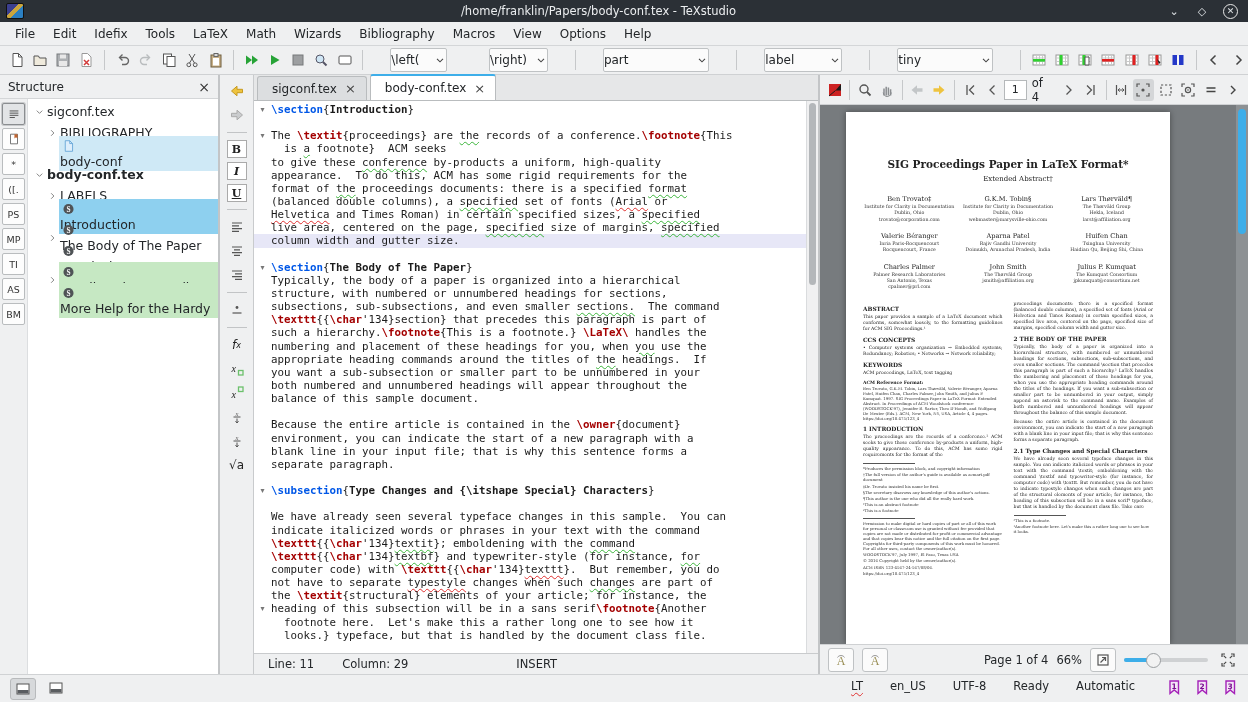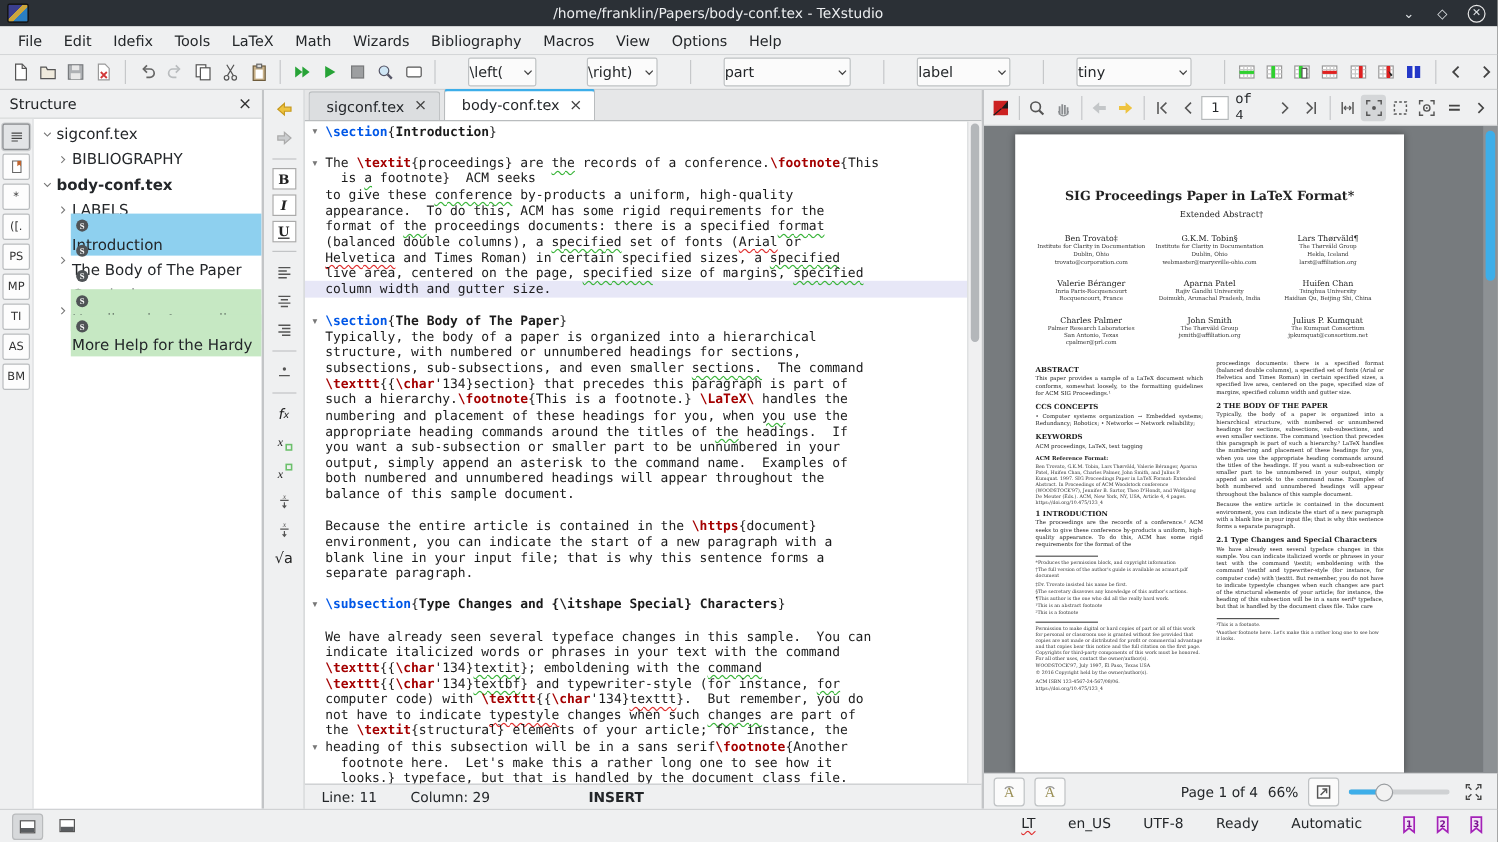--- a/index.html
+++ b/index.html
@@ -66,28 +66,28 @@
   .cl .fold{width:17px;flex:0 0 auto;font-size:8px;color:#777;text-align:center;font-family:"DejaVu Sans",sans-serif;}
   .cl.cur{background:#e7e7f7;}
   .seg-k{color:#0057e7;font-weight:bold;}
   .seg-c{color:#a40000;font-weight:bold;}
   .seg-b{font-weight:bold;}
   .seg-g{text-decoration:underline wavy #3bb53b 1px;text-underline-offset:2px;}
   .seg-r{text-decoration:underline wavy #e03030 1px;text-underline-offset:2px;}
   .escroll{width:11px;background:#f0f0f1;border-left:1px solid #dadcde;position:relative;flex:0 0 auto;}
   .escroll .thumb{position:absolute;left:2px;right:2px;top:2px;height:182px;background:#b4b7ba;border-radius:4px;}
   .editor-status{height:20px;border-top:1px solid #c9cbcd;background:#eff0f1;display:flex;align-items:center;font-size:11.5px;gap:28px;padding-left:14px;flex:0 0 auto;}
-  .editor-status .mode{margin-left:54px;font-weight:bold;}
+  .editor-status .mode{margin-left:80px;}
   
   .pdf{width:428px;flex:0 0 auto;border-left:2px solid #c3c5c7;display:flex;flex-direction:column;background:#eff0f1;}
   .pdf-toolbar{height:29px;display:flex;align-items:center;border-bottom:1px solid #cfd1d3;padding:0 4px;gap:1px;flex:0 0 auto;}
   .pdf-toolbar .pbtn{width:22px;height:22px;display:flex;align-items:center;justify-content:center;border-radius:3px;}
   .pdf-toolbar .pbtn.active{background:#d4d6d8;}
   .page-input{width:22px;height:18px;border:1px solid #b5b8ba;background:#fff;text-align:center;font-size:11px;display:flex;align-items:center;justify-content:center;}
-  .page-of{font-size:11.5px;margin:0 4px;font-family:Liberation Mono, monospace;}
+  .page-of{font-size:11.5px;margin:0 4px;}
   .pdf-area{flex:1;background:#777b7e;position:relative;overflow:hidden;display:flex;}
   .paper{position:absolute;left:26px;top:7px;width:324px;bottom:0;background:#fff;box-shadow:0 0 6px rgba(0,0,0,.4);
          overflow:hidden;font-family:"DejaVu Serif","Liberation Serif",serif;color:#222;}
   .pscroll{position:absolute;right:0;top:0;bottom:0;width:12px;background:#8d9194;}
   .pscroll .pthumb{position:absolute;left:2px;right:2px;top:4px;height:125px;background:#3daee9;border-radius:4px;}
   .paper .ptitle{text-align:center;font-weight:bold;font-size:10.5px;margin-top:46px;}
   .paper .psub{text-align:center;font-size:7px;margin-top:5px;padding-left:20px;}
   .agrid{display:grid;grid-template-columns:1fr 1fr 1fr;margin:12px 14px 0;row-gap:9px;}
   .acell{text-align:center;}
   .aname{font-size:6.6px;margin-bottom:1px;}
@@ -379,20 +379,30 @@
             <div class="trow">
               <span style="width: 17px;"></span>
               <span class="chv">
                 <svg width="11" height="16" viewBox="0 0 16 16">
                   <path d="M6 4l4 4-4 4" fill="none" stroke="#777" stroke-width="1.3"></path>
                 </svg>
               </span>
               <span class="tlabel"><span>BIBLIOGRAPHY</span></span>
             </div>
             <div class="trow">
+              <span style="width: 17px;"></span>
+              <span class="chv"></span>
+              <span class="tlabel hl-lightblue"><span class="ticon" style="margin-right: 3px;">
+                  <svg width="13" height="16" viewBox="0 0 16 16">
+                    <path d="M4 1.5h5.5L13 5v9.5H4z" fill="#ddeefb" stroke="#5a9fd4"></path>
+                    <path d="M9.5 1.5V5H13" fill="none" stroke="#5a9fd4"></path>
+                  </svg>
+                </span><span>body-conf</span></span>
+            </div>
+            <div class="trow">
               <span style="width: 4px;"></span>
               <span class="chv">
                 <svg width="11" height="16" viewBox="0 0 16 16">
                   <path d="M4 6l4 4 4-4" fill="none" stroke="#777" stroke-width="1.3"></path>
                 </svg>
               </span>
               <span class="tlabel tbold"><span>body-conf.tex</span></span>
             </div>
             <div class="trow">
               <span style="width: 17px;"></span>
@@ -561,37 +571,36 @@
             <div class="cl"><span class="fold"></span></div>
             <div class="cl"><span class="fold">▾</span><span class="seg-k">\section</span><span class="seg-t">{</span><span class="seg-b">The Body of The Paper</span><span class="seg-t">}</span></div>
             <div class="cl"><span class="fold"></span><span class="seg-t">Typically, the body of a paper is organized into a hierarchical</span></div>
             <div class="cl"><span class="fold"></span><span class="seg-t">structure, with numbered or unnumbered headings for sections,</span></div>
             <div class="cl"><span class="fold"></span><span class="seg-t">subsections, sub-subsections, and even smaller </span><span class="seg-g">sections.</span><span class="seg-t">  The command</span></div>
             <div class="cl"><span class="fold"></span><span class="seg-c">\texttt</span><span class="seg-t">{{</span><span class="seg-c">\char</span><span class="seg-t">'134}section} that precedes this paragraph is part of</span></div>
             <div class="cl"><span class="fold"></span><span class="seg-t">such a hierarchy.</span><span class="seg-c">\footnote</span><span class="seg-t">{This is a footnote.} </span><span class="seg-c">\LaTeX\</span><span class="seg-t"> handles the</span></div>
             <div class="cl"><span class="fold"></span><span class="seg-t">numbering and placement of these headings for you, when </span><span class="seg-g">you</span><span class="seg-t"> use the</span></div>
             <div class="cl"><span class="fold"></span><span class="seg-t">appropriate heading commands around the titles of </span><span class="seg-g">the</span><span class="seg-t"> headings.  If</span></div>
             <div class="cl"><span class="fold"></span><span class="seg-t">you want a sub-subsection or smaller part to be unnumbered in your</span></div>
-            <div class="cl"><span class="fold"></span><span class="seg-t">output, simply append an asterisk to the command name.  Examples of</span></div>
             <div class="cl"><span class="fold"></span><span class="seg-t">both numbered and unnumbered headings will appear throughout the</span></div>
             <div class="cl"><span class="fold"></span><span class="seg-t">balance of this sample document.</span></div>
             <div class="cl"><span class="fold"></span></div>
-            <div class="cl"><span class="fold"></span><span class="seg-t">Because the entire article is contained in the </span><span class="seg-c">\https</span><span class="seg-t">{document}</span></div>
+            <div class="cl"><span class="fold"></span><span class="seg-t">Because the entire article is contained in the </span><span class="seg-c">\owner</span><span class="seg-t">{document}</span></div>
             <div class="cl"><span class="fold"></span><span class="seg-t">environment, you can indicate the start of a new paragraph with a</span></div>
             <div class="cl"><span class="fold"></span><span class="seg-t">blank line in your input file; that is why this sentence forms a</span></div>
             <div class="cl"><span class="fold"></span><span class="seg-t">separate paragraph.</span></div>
             <div class="cl"><span class="fold"></span></div>
             <div class="cl"><span class="fold">▾</span><span class="seg-k">\subsection</span><span class="seg-t">{</span><span class="seg-b">Type Changes and {\itshape Special} Characters</span><span class="seg-t">}</span></div>
             <div class="cl"><span class="fold"></span></div>
             <div class="cl"><span class="fold"></span><span class="seg-t">We have already seen several typeface changes in this sample.  You can</span></div>
             <div class="cl"><span class="fold"></span><span class="seg-t">indicate italicized words or phrases in your text with the command</span></div>
             <div class="cl"><span class="fold"></span><span class="seg-c">\texttt</span><span class="seg-t">{{</span><span class="seg-c">\char</span><span class="seg-t">'134}</span><span class="seg-g">textit</span><span class="seg-t">}; emboldening with the </span><span class="seg-g">command</span></div>
             <div class="cl"><span class="fold"></span><span class="seg-c">\texttt</span><span class="seg-t">{{</span><span class="seg-c">\char</span><span class="seg-t">'134}</span><span class="seg-g">textbf</span><span class="seg-t">} and typewriter-style (for instance, </span><span class="seg-g">for</span></div>
             <div class="cl"><span class="fold"></span><span class="seg-t">computer code) with </span><span class="seg-c">\texttt</span><span class="seg-t">{{</span><span class="seg-c">\char</span><span class="seg-t">'134}</span><span class="seg-r">texttt</span><span class="seg-t">}.  But remember, you do</span></div>
-            <div class="cl"><span class="fold"></span><span class="seg-t">not have to indicate </span><span class="seg-r">typestyle</span><span class="seg-t"> changes when such </span><span class="seg-g">changes</span><span class="seg-t"> are part of</span></div>
+            <div class="cl"><span class="fold"></span><span class="seg-t">not have to separate </span><span class="seg-r">typestyle</span><span class="seg-t"> changes when such </span><span class="seg-g">changes</span><span class="seg-t"> are part of</span></div>
             <div class="cl"><span class="fold"></span><span class="seg-t">the </span><span class="seg-c">\textit</span><span class="seg-t">{structural} elements of your article; for instance, the</span></div>
             <div class="cl"><span class="fold">▾</span><span class="seg-t">heading of this subsection will be in a sans serif</span><span class="seg-c">\footnote</span><span class="seg-t">{Another</span></div>
             <div class="cl"><span class="fold"></span><span class="seg-t">  footnote here.  Let's make this a rather long one to see how it</span></div>
             <div class="cl"><span class="fold"></span><span class="seg-t">  looks.} typeface, but that is handled by the document class file.</span></div>
           </div>
         <div class="escroll">
             <div class="thumb"></div>
           </div>
       </div>
       <div class="editor-status">

